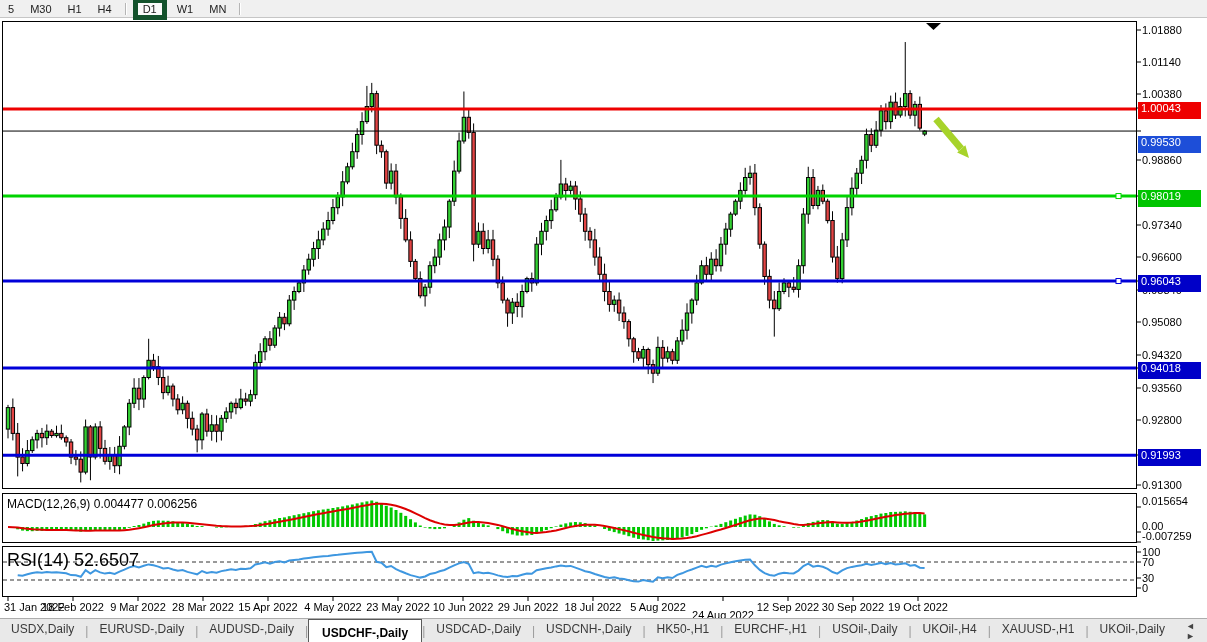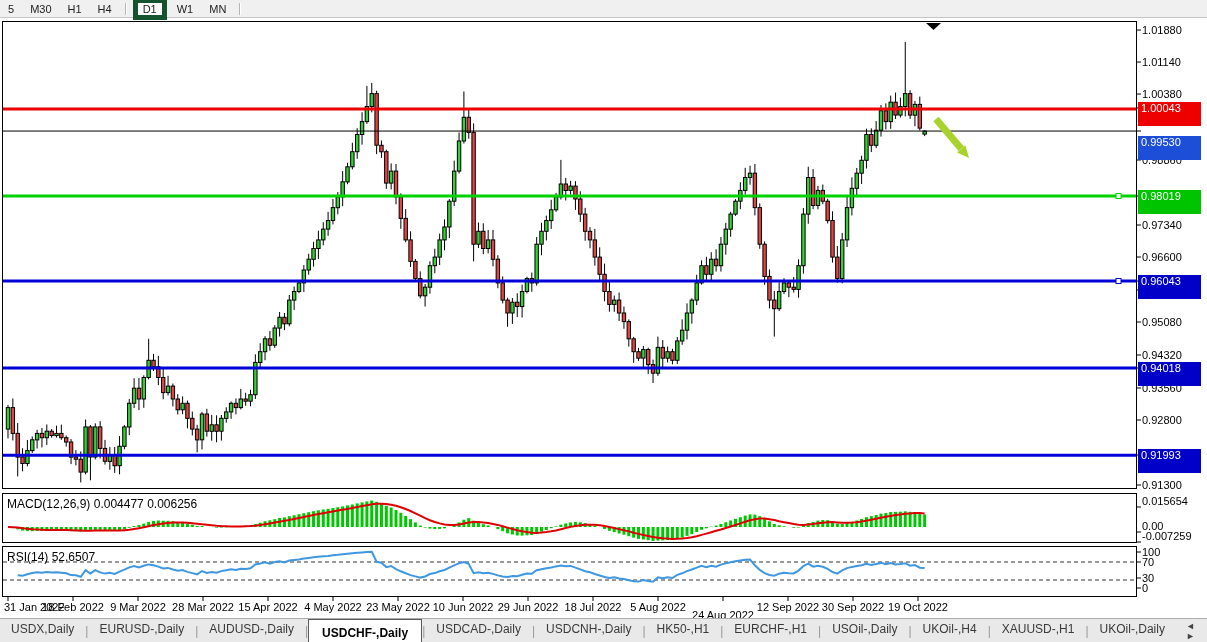--- a/index.html
+++ b/index.html
@@ -12,23 +12,23 @@
   .tf-btn{padding:1px 6px;margin:0 2px;cursor:default;}
   .tf-btn.active{background:#fbfbfb;border:5px solid #14532d;padding:0 5px;}
   .tf-sep{width:1px;height:12px;background:#b5b5b5;margin:0 5px;box-shadow:1px 0 0 #fff;}
   
   #chart-region{position:absolute;inset:0;z-index:1;}
   #svg{position:absolute;left:0;top:0;}
   .lbl{position:absolute;font-size:11px;color:#000;white-space:nowrap;z-index:3;}
   #chart-title{left:6px;top:23px;font-size:12px;}
   #chart-title .drop{font-size:8px;margin-right:4px;position:relative;top:-1px;}
   #macd-label{left:7px;top:497px;font-size:12px;}
-  #rsi-label{left:7px;top:550px;font-size:12px;}
+  #rsi-label{left:7px;top:550px;font-size:18px;}
   .ytick{position:absolute;left:1142px;font-size:11px;color:#000;white-space:nowrap;z-index:2;}
-  .badge{position:absolute;left:1138px;width:60px;height:24px;color:#fff;font-size:11px;
+  .badge{position:absolute;left:1138px;width:60px;height:17px;color:#fff;font-size:11px;
          line-height:13px;padding-left:3px;z-index:3;}
   .xlbl{position:absolute;top:601px;font-size:11px;color:#000;white-space:nowrap;
         transform:translateX(-50%);z-index:2;}
   .xlbl.first{transform:none;}
   
   .tabbar{position:absolute;left:0;right:0;top:618px;height:24px;background:#e9e9e9;
           border-top:1px solid #adadad;display:flex;align-items:stretch;
           font-size:12px;color:#3a3a3a;z-index:6;}
   .tab{padding:4px 11px 8px;display:flex;align-items:center;cursor:default;}
   .tab.active{background:#fff;border:1px solid #5a5a5a;border-bottom:none;

